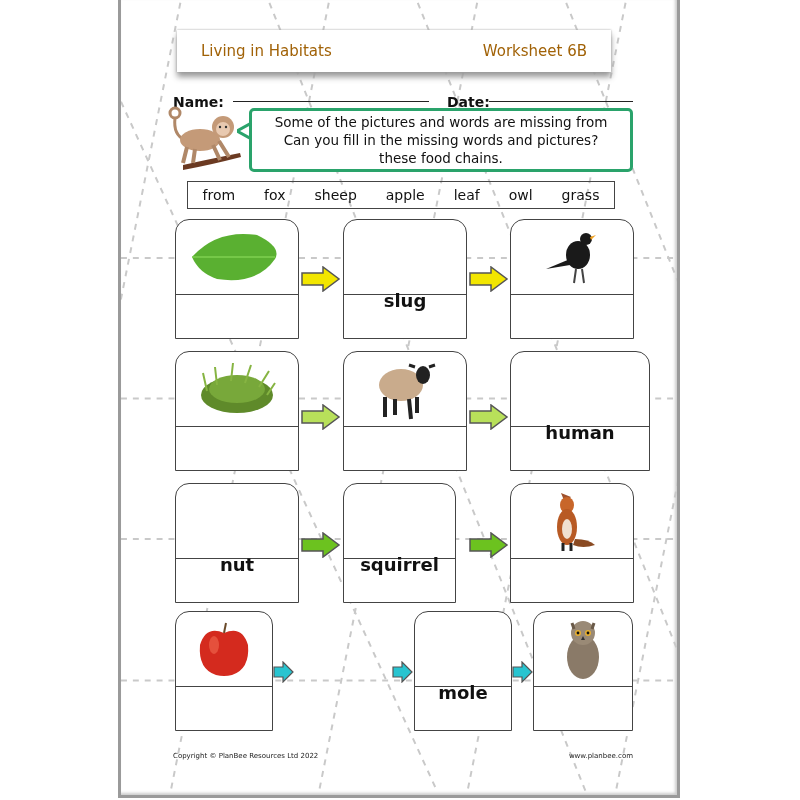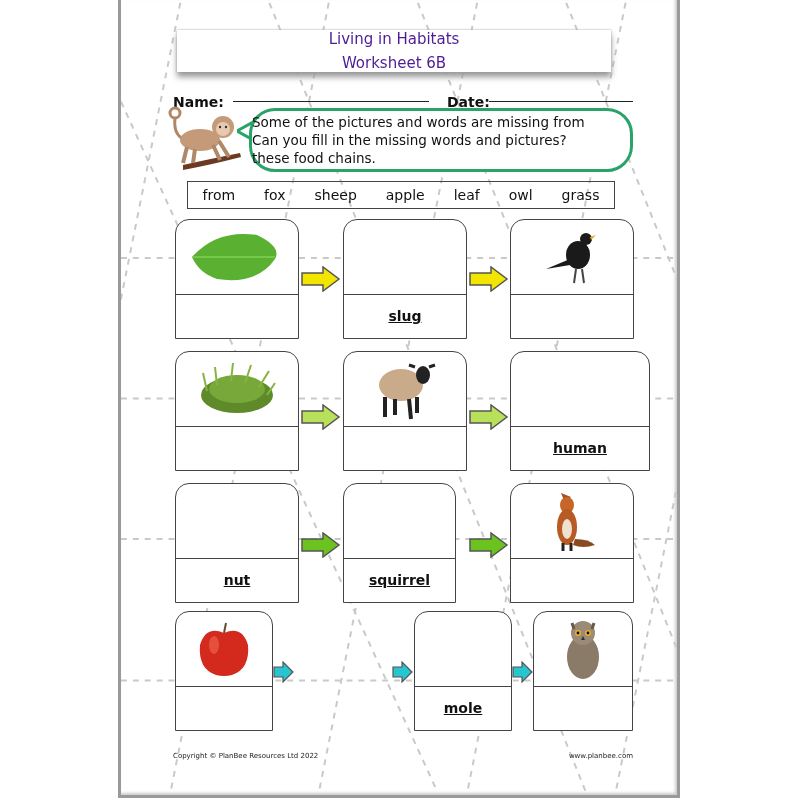--- a/index.html
+++ b/index.html
@@ -1,30 +1,30 @@
 <!DOCTYPE html>
 <html><head>
 <meta charset="utf-8">
 <style>
   html,body{margin:0;padding:0;background:#ffffff;}
   body{width:800px;height:800px;position:relative;overflow:hidden;font-family:"DejaVu Sans",sans-serif;}
   .page{position:absolute;left:118px;top:0;width:562px;height:798px;background:#fff;border:3px solid #9a9a9a;border-top:none;box-sizing:border-box;box-shadow:inset -2px -2px 3px #ccc;}
   .bgpattern{position:absolute;left:0;top:0;width:100%;height:100%;pointer-events:none;}
-  .header{position:absolute;left:56px;top:30px;width:434px;height:42px;background:#fff;box-shadow:0 5px 6px #999, 0 0 2px #aaa;display:flex;justify-content:space-between;align-items:center;padding:0 24px;box-sizing:border-box;font-size:15px;color:#4c1d95;flex-direction:column;}
+  .header{position:absolute;left:56px;top:30px;width:434px;height:42px;background:#fff;box-shadow:0 5px 6px #999, 0 0 2px #aaa;display:flex;justify-content:space-between;align-items:center;padding:0 24px;box-sizing:border-box;font-size:15px;color:#a16207;}
   .namerow{position:absolute;left:52px;top:86px;width:460px;font-weight:bold;font-size:14px;color:#111;}
   .namerow .lbl{position:absolute;top:8px;}
   .namerow .line{position:absolute;top:15px;height:0;border-bottom:1.5px solid #222;}
   .monkey{position:absolute;left:44px;top:105px;width:80px;height:70px;}
-  .bubble{position:absolute;left:128px;top:108px;width:384px;height:64px;border:3px solid #2aa36b;border-radius:26px;box-sizing:border-box;font-size:13.5px;line-height:18px;color:#111;padding-top:2px;background:#fff;}
+  .bubble{position:absolute;left:128px;top:108px;width:384px;height:64px;border:3px solid #2aa36b;border-radius:5px;box-sizing:border-box;text-align:center;font-size:13.5px;line-height:18px;color:#111;padding-top:2px;background:#fff;}
   .bubble-tail{position:absolute;left:116px;top:118px;width:20px;height:26px;}
   .wordbank{position:absolute;left:66px;top:181px;width:428px;height:28px;border:1.5px solid #444;box-sizing:border-box;display:flex;justify-content:space-around;align-items:center;font-size:14px;color:#111;}
   .card{position:absolute;border:1.5px solid #444;border-radius:14px 14px 0 0;box-sizing:border-box;background:#fff;}
   .card .pic{position:absolute;left:0;top:0;right:0;height:62%;display:flex;align-items:center;justify-content:center;}
   .card .divider{position:absolute;left:0;right:0;border-top:1.5px solid #444;}
-  .card .word{position:absolute;left:0;right:0;bottom:0;display:flex;align-items:center;justify-content:center;font-weight:bold;font-size:14px;color:#111;text-decoration:underline;}
+  .card .word{position:absolute;left:0;right:0;bottom:16px;display:flex;align-items:center;justify-content:center;font-weight:bold;font-size:18px;color:#111;}
   .arrow{position:absolute;}
   .footer{position:absolute;left:52px;top:752px;width:460px;font-size:7px;font-weight:normal;color:#222;display:flex;justify-content:space-between;}
 </style>
 </head>
 <body>
 
 <div class="page">
   <svg class="bgpattern" viewBox="0 0 562 798">
     <g stroke="#c9c9c9" stroke-width="2" stroke-dasharray="6,6" fill="none">
       <line x1="0" y1="258" x2="562" y2="258"></line>

